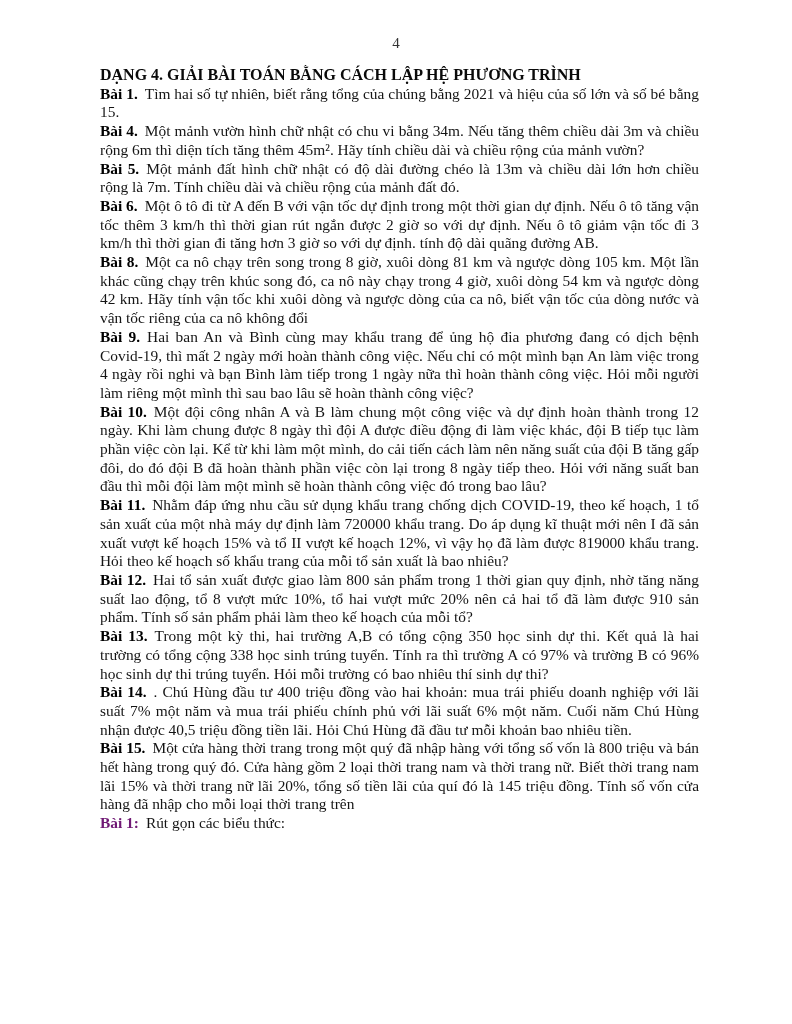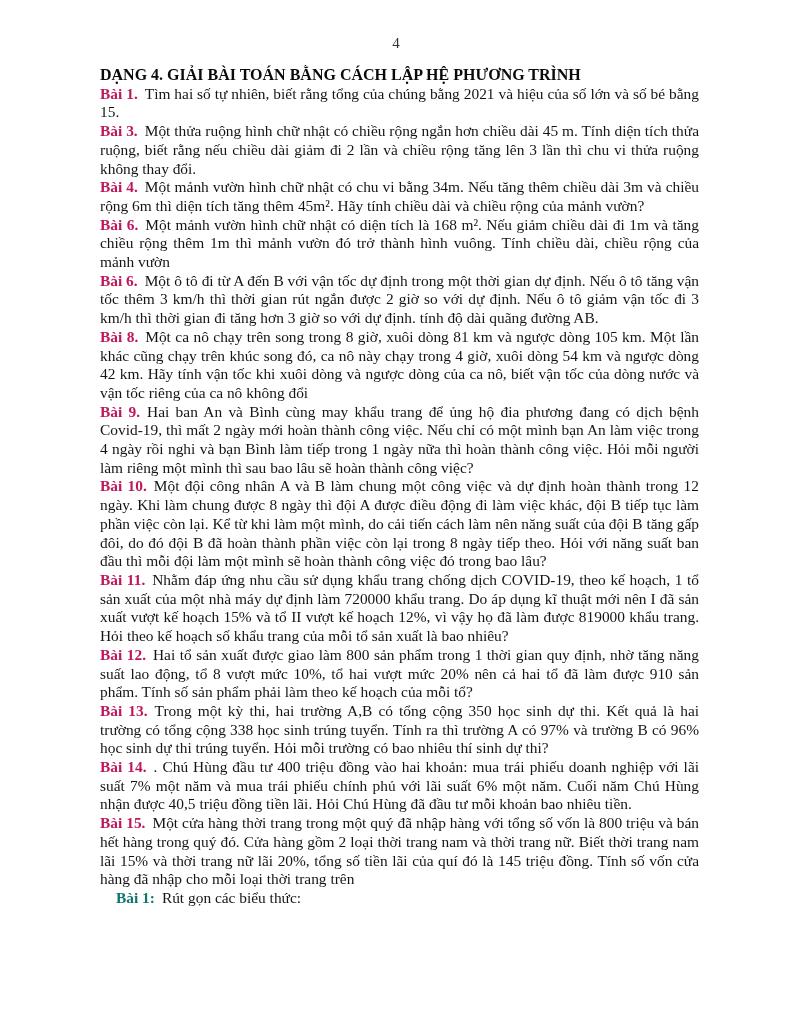--- a/index.html
+++ b/index.html
@@ -34,40 +34,38 @@
     text-align: left;
   }
   p.problem {
     font-size: 15.4px;
     line-height: 18.7px;
     text-align: justify;
     color: #141414;
   }
   .problem-label {
     font-weight: bold;
-    color: #be185d;
+    color: #000000;
     margin-right: 7px;
     white-space: nowrap;
   }
   .problem-label.black {
-    color: #0f766e;
-    margin-left: 16px;
+    color: #701a75;
   }
 </style>
 </head>
 <body>
 
 <div class="page">
   <div class="page-number">4</div>
   <div class="content" id="content">
       <div class="section-heading">DẠNG 4. GIẢI BÀI TOÁN BẰNG CÁCH LẬP HỆ PHƯƠNG TRÌNH</div>
       <p class="problem"><span class="problem-label">Bài 1.</span><span class="problem-text">Tìm hai số tự nhiên, biết rằng tổng của chúng bằng 2021 và hiệu của số lớn và số bé bằng 15.</span></p>
-      <p class="problem"><span class="problem-label">Bài 3.</span><span class="problem-text">Một thửa ruộng hình chữ nhật có chiều rộng ngắn hơn chiều dài 45 m. Tính diện tích thửa ruộng, biết rằng nếu chiều dài giảm đi 2 lần và chiều rộng tăng lên 3 lần thì chu vi thửa ruộng không thay đổi.</span></p>
       <p class="problem"><span class="problem-label">Bài 4.</span><span class="problem-text">Một mảnh vườn hình chữ nhật có chu vi bằng 34m. Nếu tăng thêm chiều dài 3m và chiều rộng 6m thì diện tích tăng thêm 45m². Hãy tính chiều dài và chiều rộng của mảnh vườn?</span></p>
-      <p class="problem"><span class="problem-label">Bài 6.</span><span class="problem-text">Một mảnh vườn hình chữ nhật có diện tích là 168 m². Nếu giảm chiều dài đi 1m và tăng chiều rộng thêm 1m thì mảnh vườn đó trở thành hình vuông. Tính chiều dài, chiều rộng của mảnh vườn</span></p>
+      <p class="problem"><span class="problem-label">Bài 5.</span><span class="problem-text">Một mảnh đất hình chữ nhật có độ dài đường chéo là 13m và chiều dài lớn hơn chiều rộng là 7m. Tính chiều dài và chiều rộng của mảnh đất đó.</span></p>
       <p class="problem"><span class="problem-label">Bài 6.</span><span class="problem-text">Một ô tô đi từ A đến B với vận tốc dự định trong một thời gian dự định. Nếu ô tô tăng vận tốc thêm 3 km/h thì thời gian rút ngắn được 2 giờ so với dự định. Nếu ô tô giảm vận tốc đi 3 km/h thì thời gian đi tăng hơn 3 giờ so với dự định. tính độ dài quãng đường AB.</span></p>
       <p class="problem"><span class="problem-label">Bài 8.</span><span class="problem-text">Một ca nô chạy trên song trong 8 giờ, xuôi dòng 81 km và ngược dòng 105 km. Một lần khác cũng chạy trên khúc song đó, ca nô này chạy trong 4 giờ, xuôi dòng 54 km và ngược dòng 42 km. Hãy tính vận tốc khi xuôi dòng và ngược dòng của ca nô, biết vận tốc của dòng nước và vận tốc riêng của ca nô không đổi</span></p>
       <p class="problem"><span class="problem-label">Bài 9.</span><span class="problem-text">Hai ban An và Bình cùng may khẩu trang để ủng hộ đia phương đang có dịch bệnh Covid-19, thì mất 2 ngày mới hoàn thành công việc. Nếu chỉ có một mình bạn An làm việc trong 4 ngày rồi nghi và bạn Bình làm tiếp trong 1 ngày nữa thì hoàn thành công việc. Hỏi mỗi người làm riêng một mình thì sau bao lâu sẽ hoàn thành công việc?</span></p>
       <p class="problem"><span class="problem-label">Bài 10.</span><span class="problem-text">Một đội công nhân A và B làm chung một công việc và dự định hoàn thành trong 12 ngày. Khi làm chung được 8 ngày thì đội A được điều động đi làm việc khác, đội B tiếp tục làm phần việc còn lại. Kể từ khi làm một mình, do cải tiến cách làm nên năng suất của đội B tăng gấp đôi, do đó đội B đã hoàn thành phần việc còn lại trong 8 ngày tiếp theo. Hỏi với năng suất ban đầu thì mỗi đội làm một mình sẽ hoàn thành công việc đó trong bao lâu?</span></p>
       <p class="problem"><span class="problem-label">Bài 11.</span><span class="problem-text">Nhằm đáp ứng nhu cầu sử dụng khẩu trang chống dịch COVID-19, theo kế hoạch, 1 tổ sản xuất của một nhà máy dự định làm 720000 khẩu trang. Do áp dụng kĩ thuật mới nên I đã sản xuất vượt kế hoạch 15% và tổ II vượt kế hoạch 12%, vì vậy họ đã làm được 819000 khẩu trang. Hỏi theo kế hoạch số khẩu trang của mỗi tổ sản xuất là bao nhiêu?</span></p>
       <p class="problem"><span class="problem-label">Bài 12.</span><span class="problem-text">Hai tổ sản xuất được giao làm 800 sản phẩm trong 1 thời gian quy định, nhờ tăng năng suất lao động, tổ 8 vượt mức 10%, tổ hai vượt mức 20% nên cả hai tổ đã làm được 910 sản phẩm. Tính số sản phẩm phải làm theo kế hoạch của mỗi tổ?</span></p>
       <p class="problem"><span class="problem-label">Bài 13.</span><span class="problem-text">Trong một kỳ thi, hai trường A,B có tổng cộng 350 học sinh dự thi. Kết quả là hai trường có tổng cộng 338 học sinh trúng tuyển. Tính ra thì trường A có 97% và trường B có 96% học sinh dự thi trúng tuyển. Hỏi mỗi trường có bao nhiêu thí sinh dự thi?</span></p>
       <p class="problem"><span class="problem-label">Bài 14.</span><span class="problem-text">. Chú Hùng đầu tư 400 triệu đồng vào hai khoản: mua trái phiếu doanh nghiệp với lãi suất 7% một năm và mua trái phiếu chính phủ với lãi suất 6% một năm. Cuối năm Chú Hùng nhận được 40,5 triệu đồng tiền lãi. Hỏi Chú Hùng đã đầu tư mỗi khoản bao nhiêu tiền.</span></p>
       <p class="problem"><span class="problem-label">Bài 15.</span><span class="problem-text">Một cửa hàng thời trang trong một quý đã nhập hàng với tổng số vốn là 800 triệu và bán hết hàng trong quý đó. Cửa hàng gồm 2 loại thời trang nam và thời trang nữ. Biết thời trang nam lãi 15% và thời trang nữ lãi 20%, tổng số tiền lãi của quí đó là 145 triệu đồng. Tính số vốn cửa hàng đã nhập cho mỗi loại thời trang trên</span></p>
       <p class="problem"><span class="problem-label black">Bài 1:</span><span class="problem-text">Rút gọn các biểu thức:</span></p>

